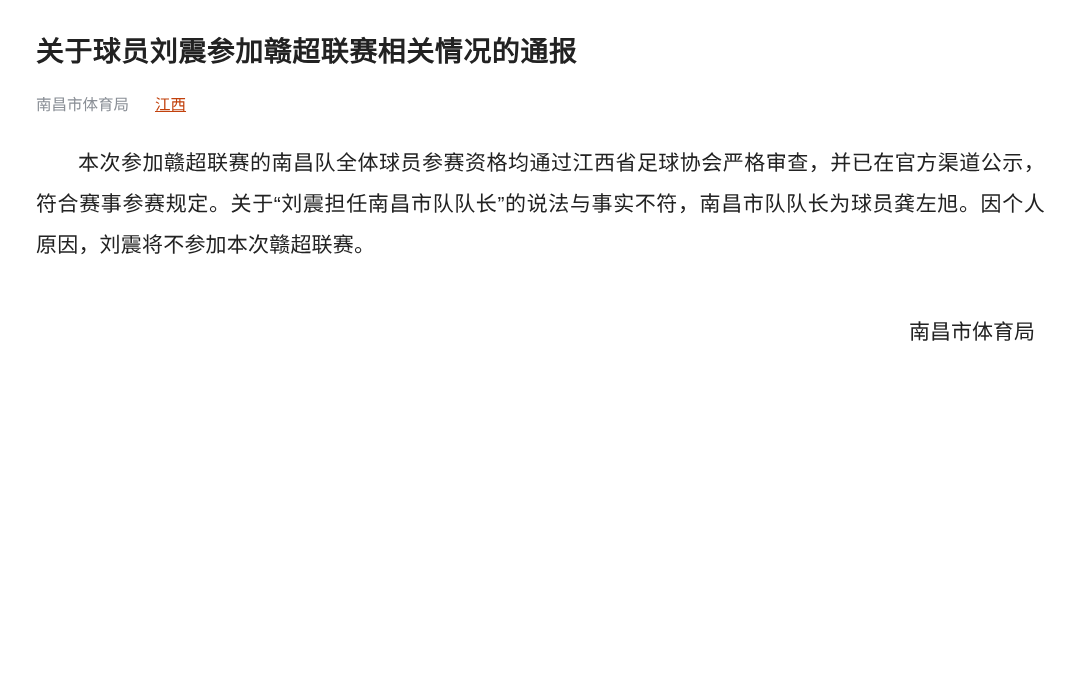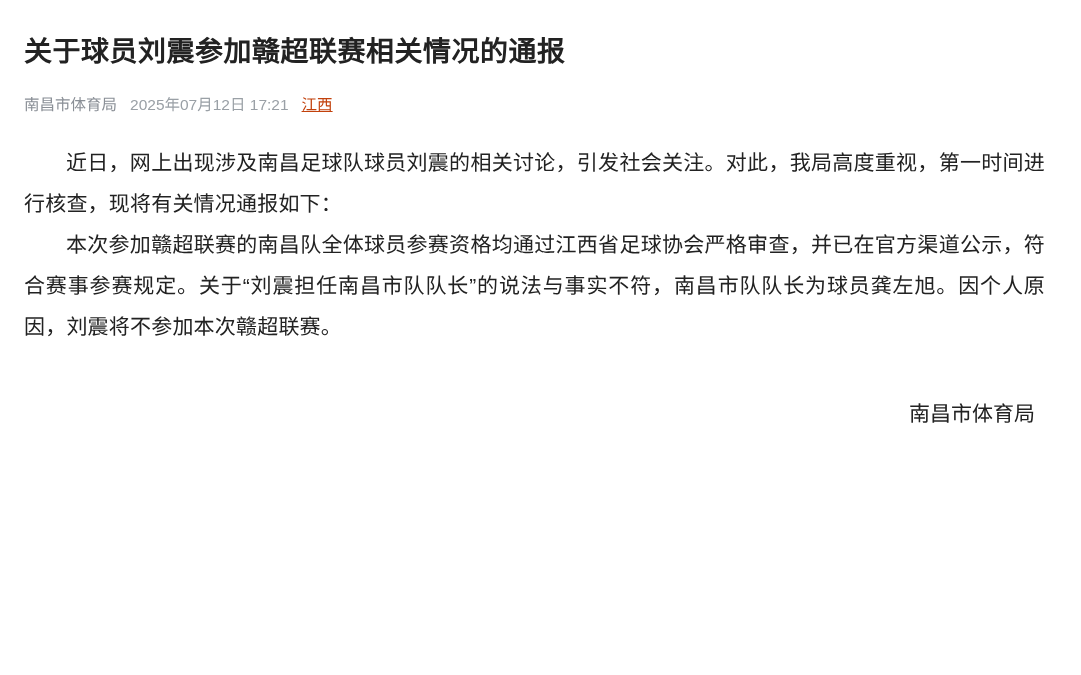--- a/index.html
+++ b/index.html
@@ -12,21 +12,21 @@
     height: 675px;
     background: #ffffff;
     font-family: "Liberation Sans", "DejaVu Sans", sans-serif;
     color: #1a1a1a;
     overflow: hidden;
   }
   .article {
     box-sizing: border-box;
     width: 1081px;
     height: 675px;
-    padding: 26px 36px 0 24px;
+    padding: 26px 36px 0 36px;
     background: #ffffff;
   }
   .title {
     font-size: 28px;
     line-height: 40px;
     font-weight: 600;
     color: #222222;
     letter-spacing: 0.5px;
     margin: 0 0 0 0;
     padding-top: 6px;
@@ -81,27 +81,25 @@
 </head>
 <body>
 
 <div class="article">
 
   <h1 class="title">关于球员刘震参加赣超联赛相关情况的通报</h1>
 
   <div class="meta">
     <span class="source">南昌市体育局</span>
     <span class="sep"></span>
-    <span class="date">2025年07月12日 17:21</span>
     <span class="sep"></span>
     <span class="region">江西</span>
   </div>
 
   <div class="body">
-    <p class="para">近日，网上出现涉及南昌足球队球员刘震的相关讨论，引发社会关注。对此，我局高度重视，第一时间进行核查，现将有关情况通报如下：</p>
     <p class="para">本次参加赣超联赛的南昌队全体球员参赛资格均通过江西省足球协会严格审查，并已在官方渠道公示，符合赛事参赛规定。关于“刘震担任南昌市队队长”的说法与事实不符，南昌市队队长为球员龚左旭。因个人原因，刘震将不参加本次赣超联赛。</p>
   </div>
 
   <div class="signature">
     <div>南昌市体育局</div>
   </div>
 
 </div>
 
 </body></html>

